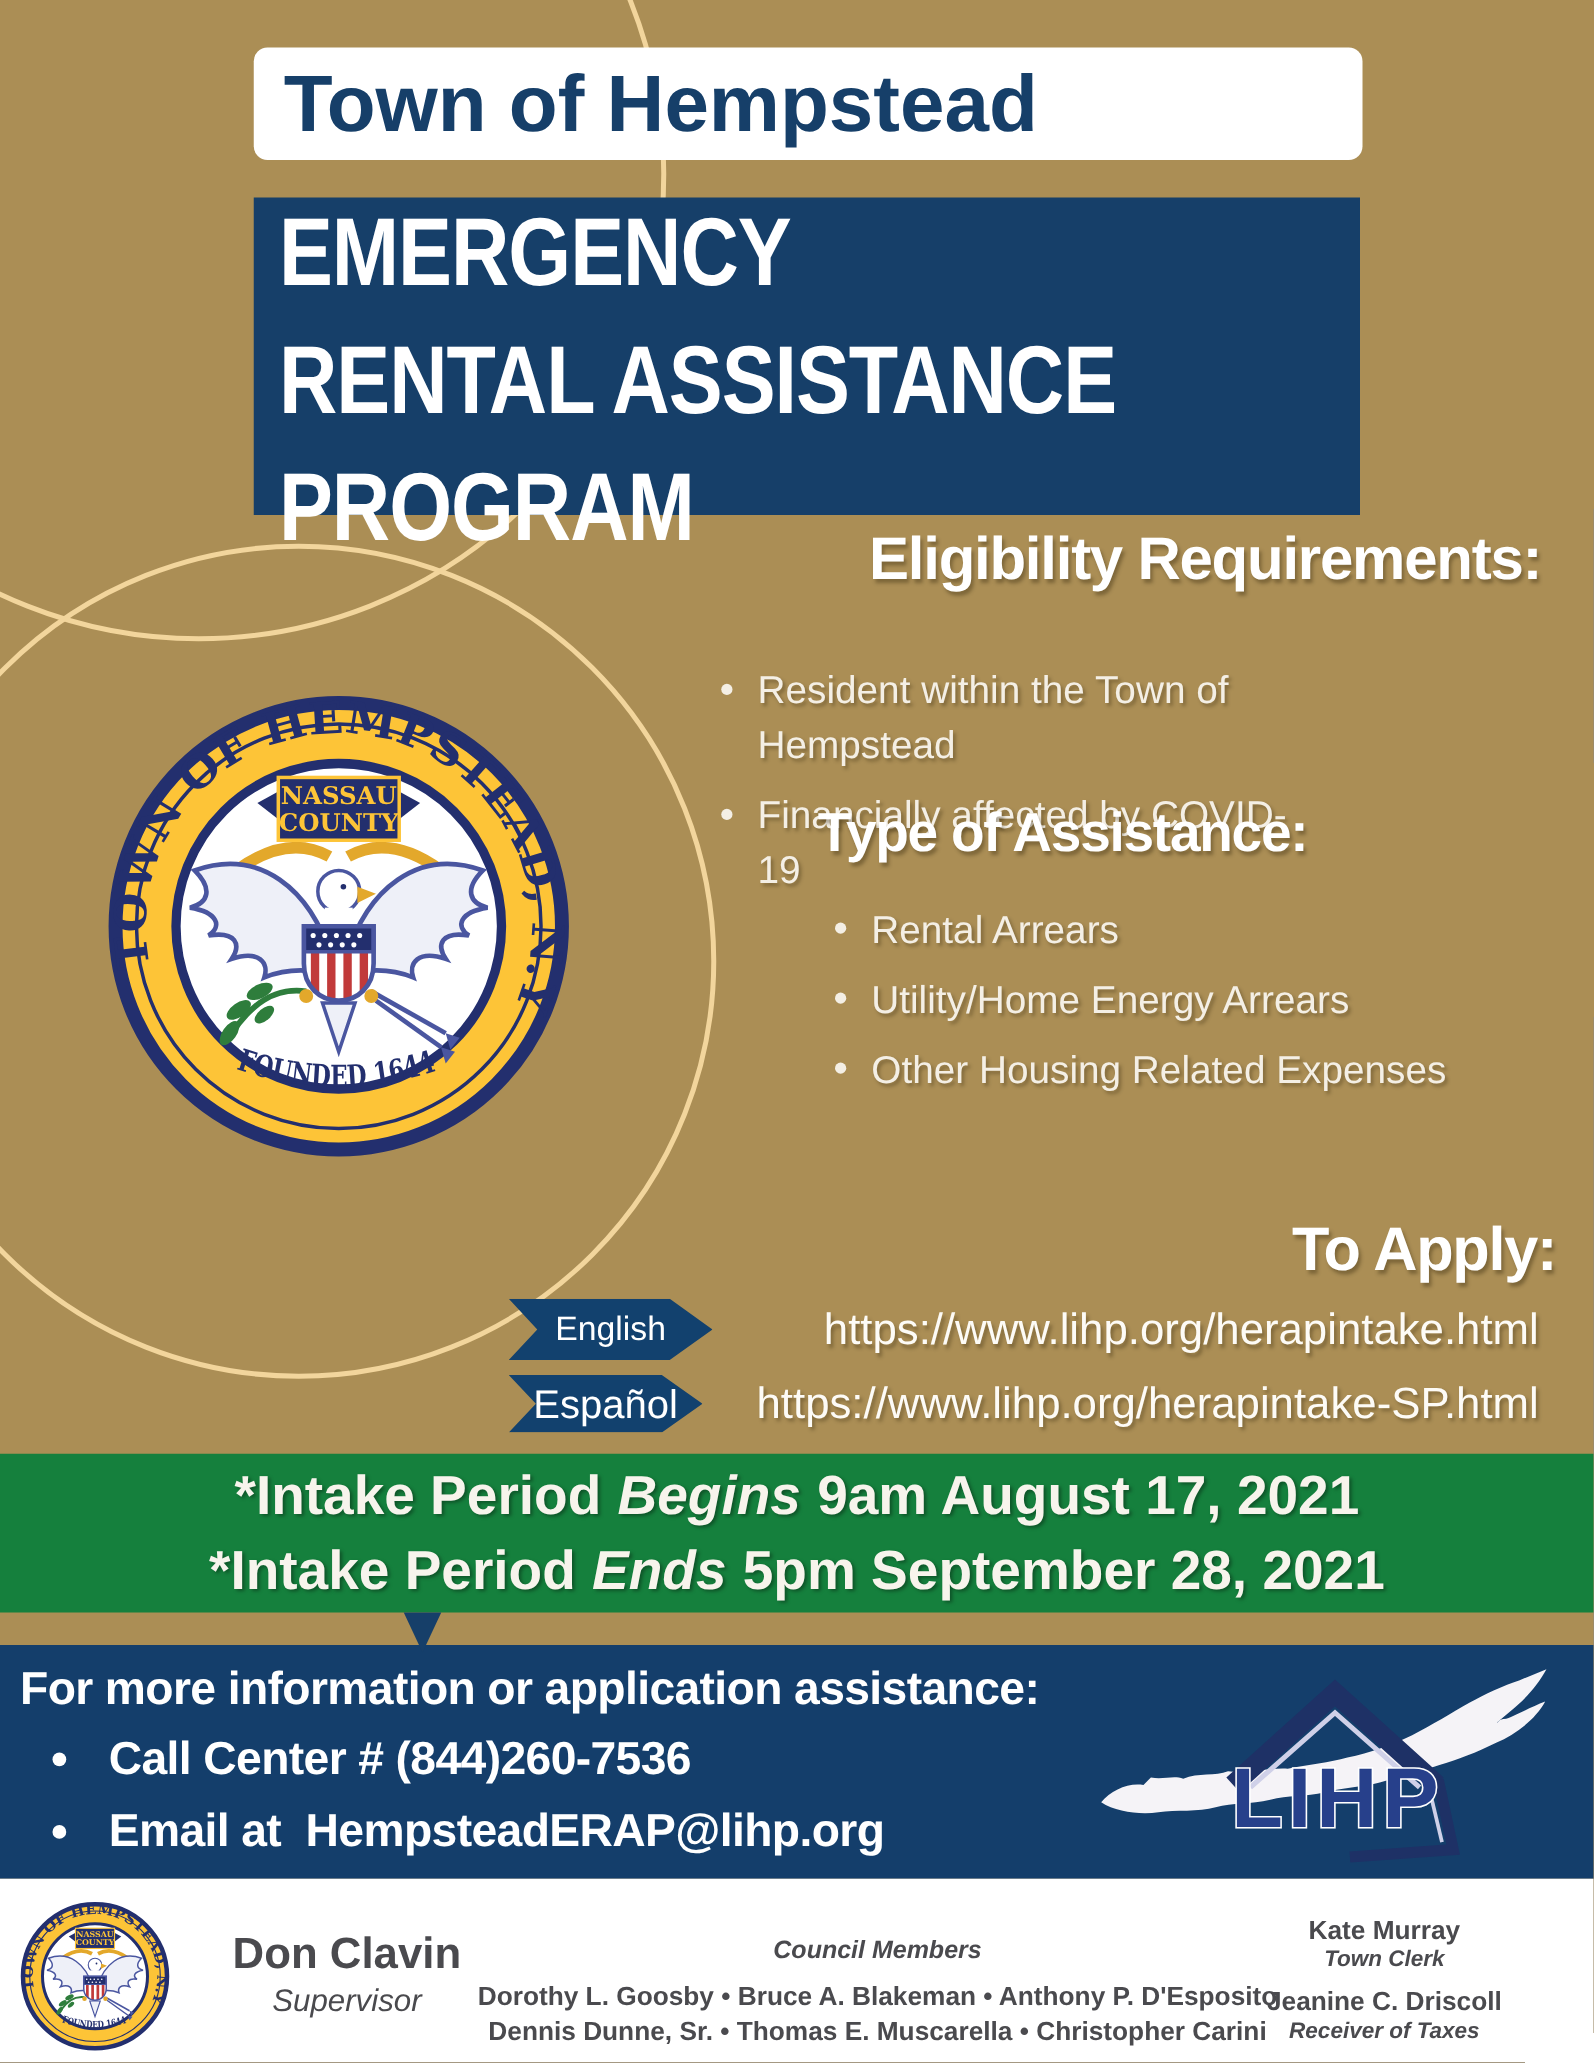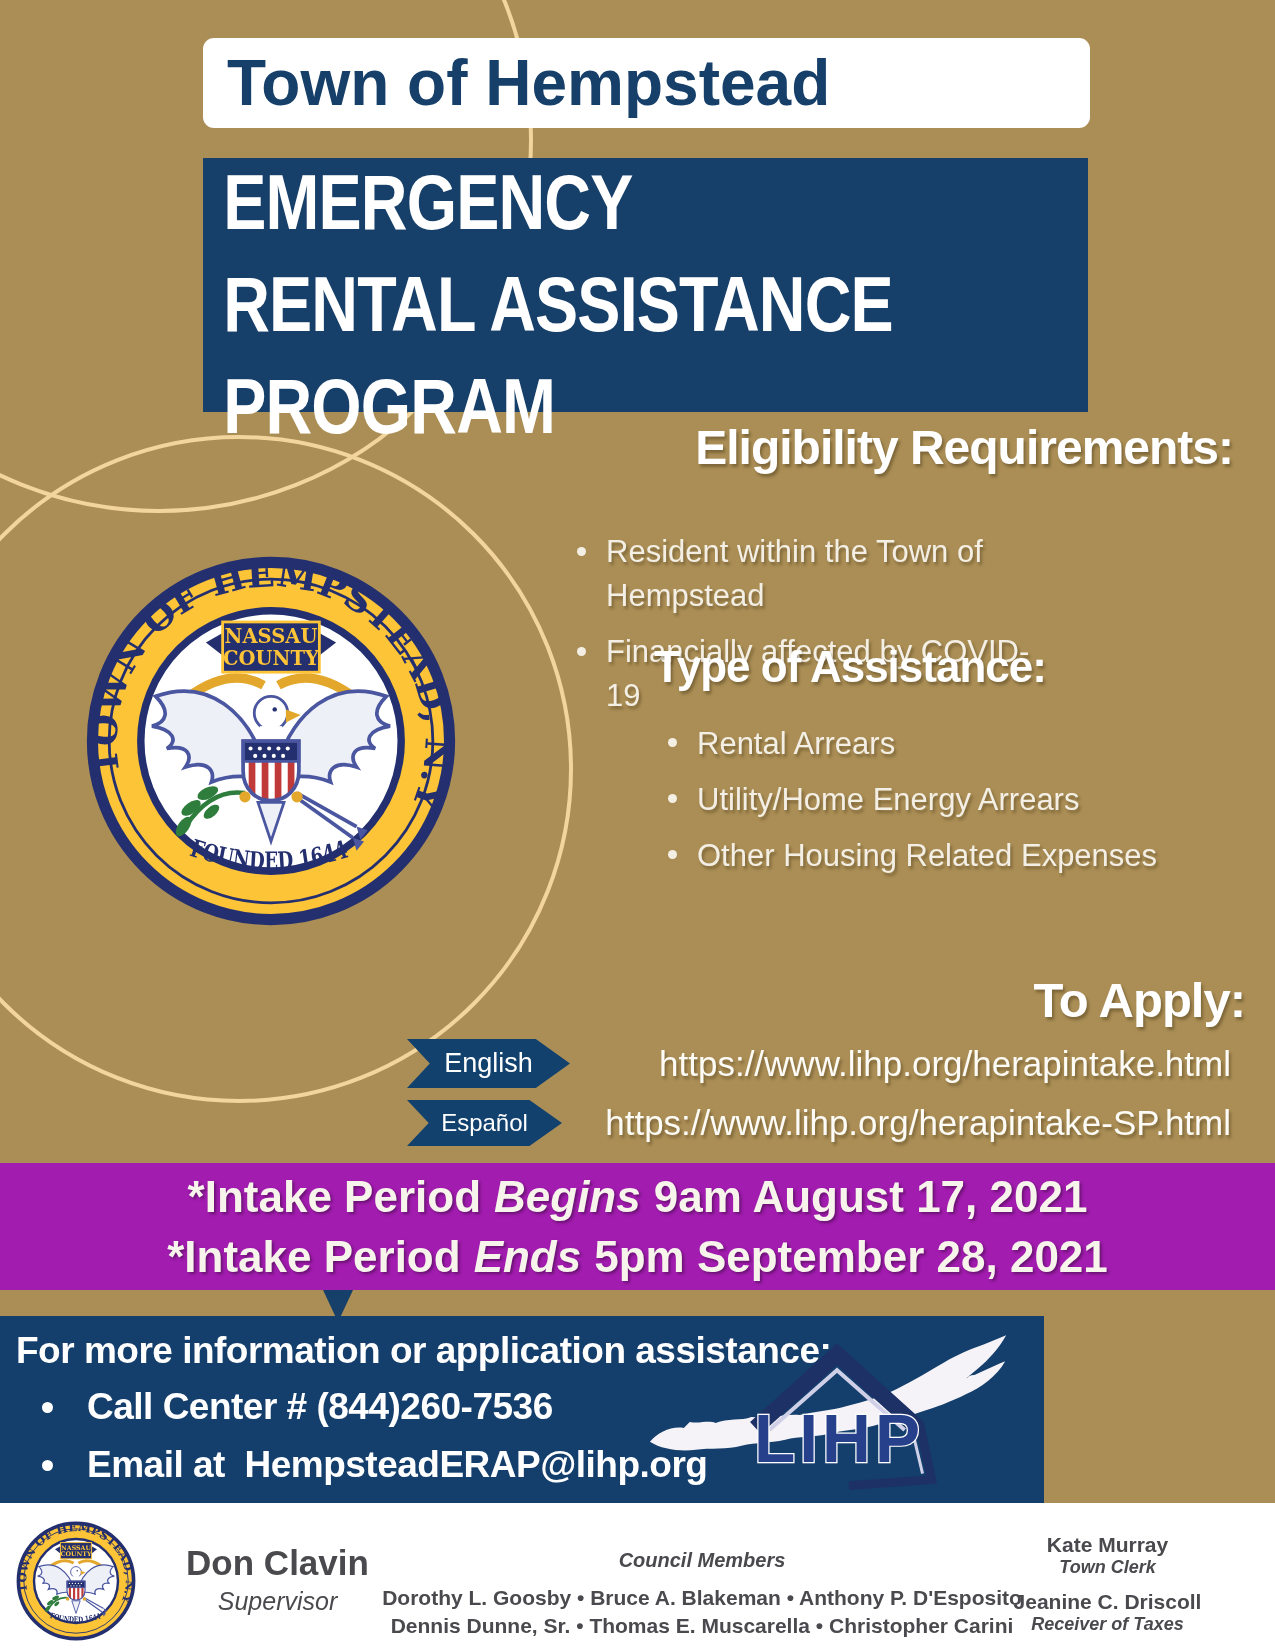--- a/index.html
+++ b/index.html
@@ -60,45 +60,45 @@
   }
   .apply-row{position:absolute; left:0; width:1275px; z-index:2;}
   .apply-row-en{top:1039px; height:49px;}
   .apply-row-es{top:1100px; height:46px;}
   .lang-tag{
     position:absolute; left:407px; top:0; height:100%; width:163px;
     background:#12416e; color:#ffffff; display:flex; align-items:center; justify-content:center;
     font-size:27px;
     clip-path:polygon(0 0, 79% 0, 100% 50%, 79% 100%, 0 100%, 14% 50%);
   }
-  .apply-row-es .lang-tag{width:155px; font-size:24px;}
+  .apply-row-es .lang-tag{width:155px; font-size:32px;}
   .url{
     position:absolute; right:44px; top:0; height:100%; display:flex; align-items:center;
     color:#fdfbf6; font-size:35px;
   }
 
   .intake-band{
     position:absolute; left:0; top:1163px; width:1275px; height:127px;
-    background:#a21caf; z-index:4;
+    background:#15803d; z-index:4;
     display:flex; flex-direction:column; justify-content:center;
   }
   .intake-line{
     display:flex; justify-content:center; align-items:baseline; gap:13px;
     color:#f7f4ec; font-size:44px; font-weight:bold; line-height:60px;
     text-shadow:2px 2px 3px rgba(0,0,0,0.35);
   }
   .intake-line .em{font-style:italic;}
   .intake-tail{
     position:absolute; left:323px; top:1290px; width:0; height:0; z-index:4;
     border-left:15px solid transparent; border-right:15px solid transparent;
     border-top:32px solid #163f69;
   }
 
   .contact-band{
-    position:absolute; left:0; top:1316px; width:1044px; height:187px;
+    position:absolute; left:0; top:1316px; width:1275px; height:187px;
     background:#143e6b; z-index:3;
   }
   .contact-heading{
     position:absolute; left:16px; top:14px;
     color:#fff; font-size:37px; font-weight:bold; letter-spacing:-0.5px;
   }
   .contact-item{position:absolute; left:42px; display:flex; align-items:center;}
   .contact-item .cdot{width:11px; height:11px; border-radius:50%; background:#fff; margin-right:34px;}
   .contact-item .b-big{color:#fff; font-size:37px; font-weight:bold; white-space:pre-wrap; letter-spacing:-0.5px;}
   .ci-1{top:70px;} .ci-2{top:128px;}

